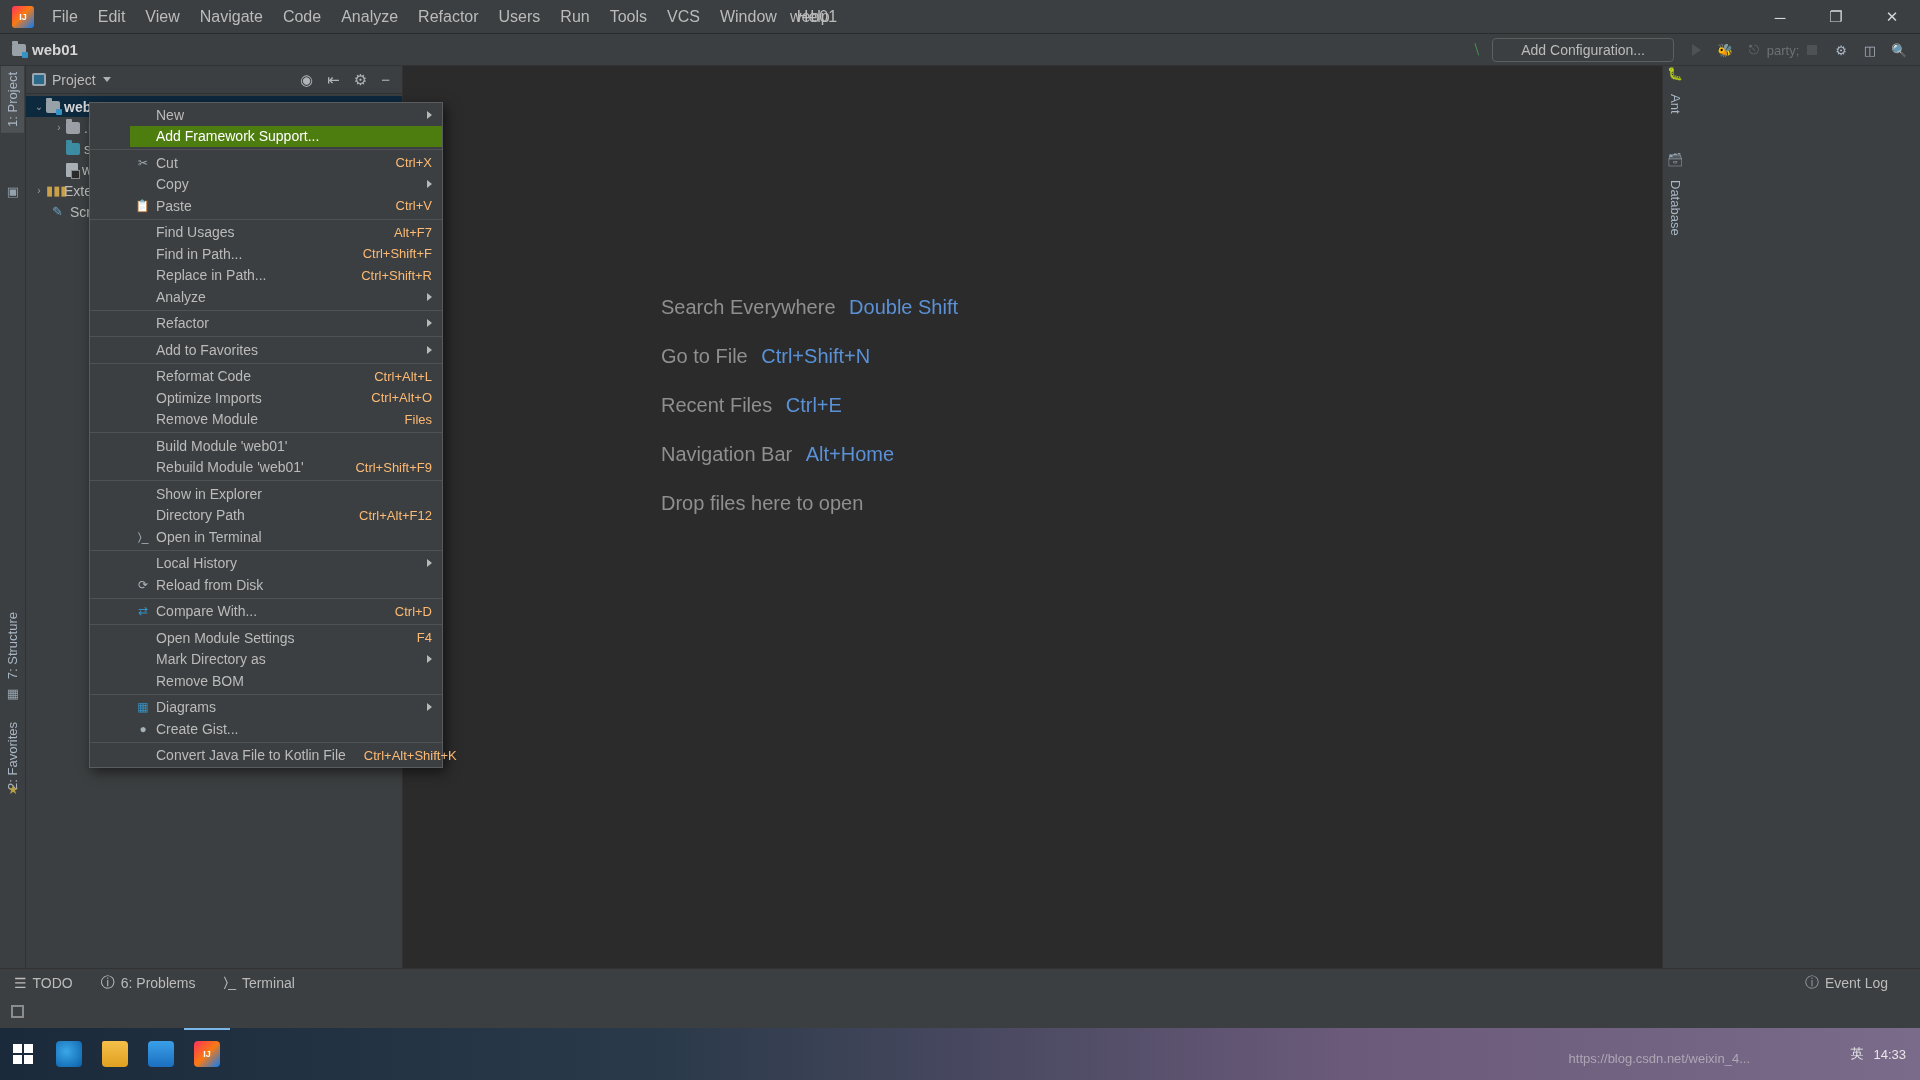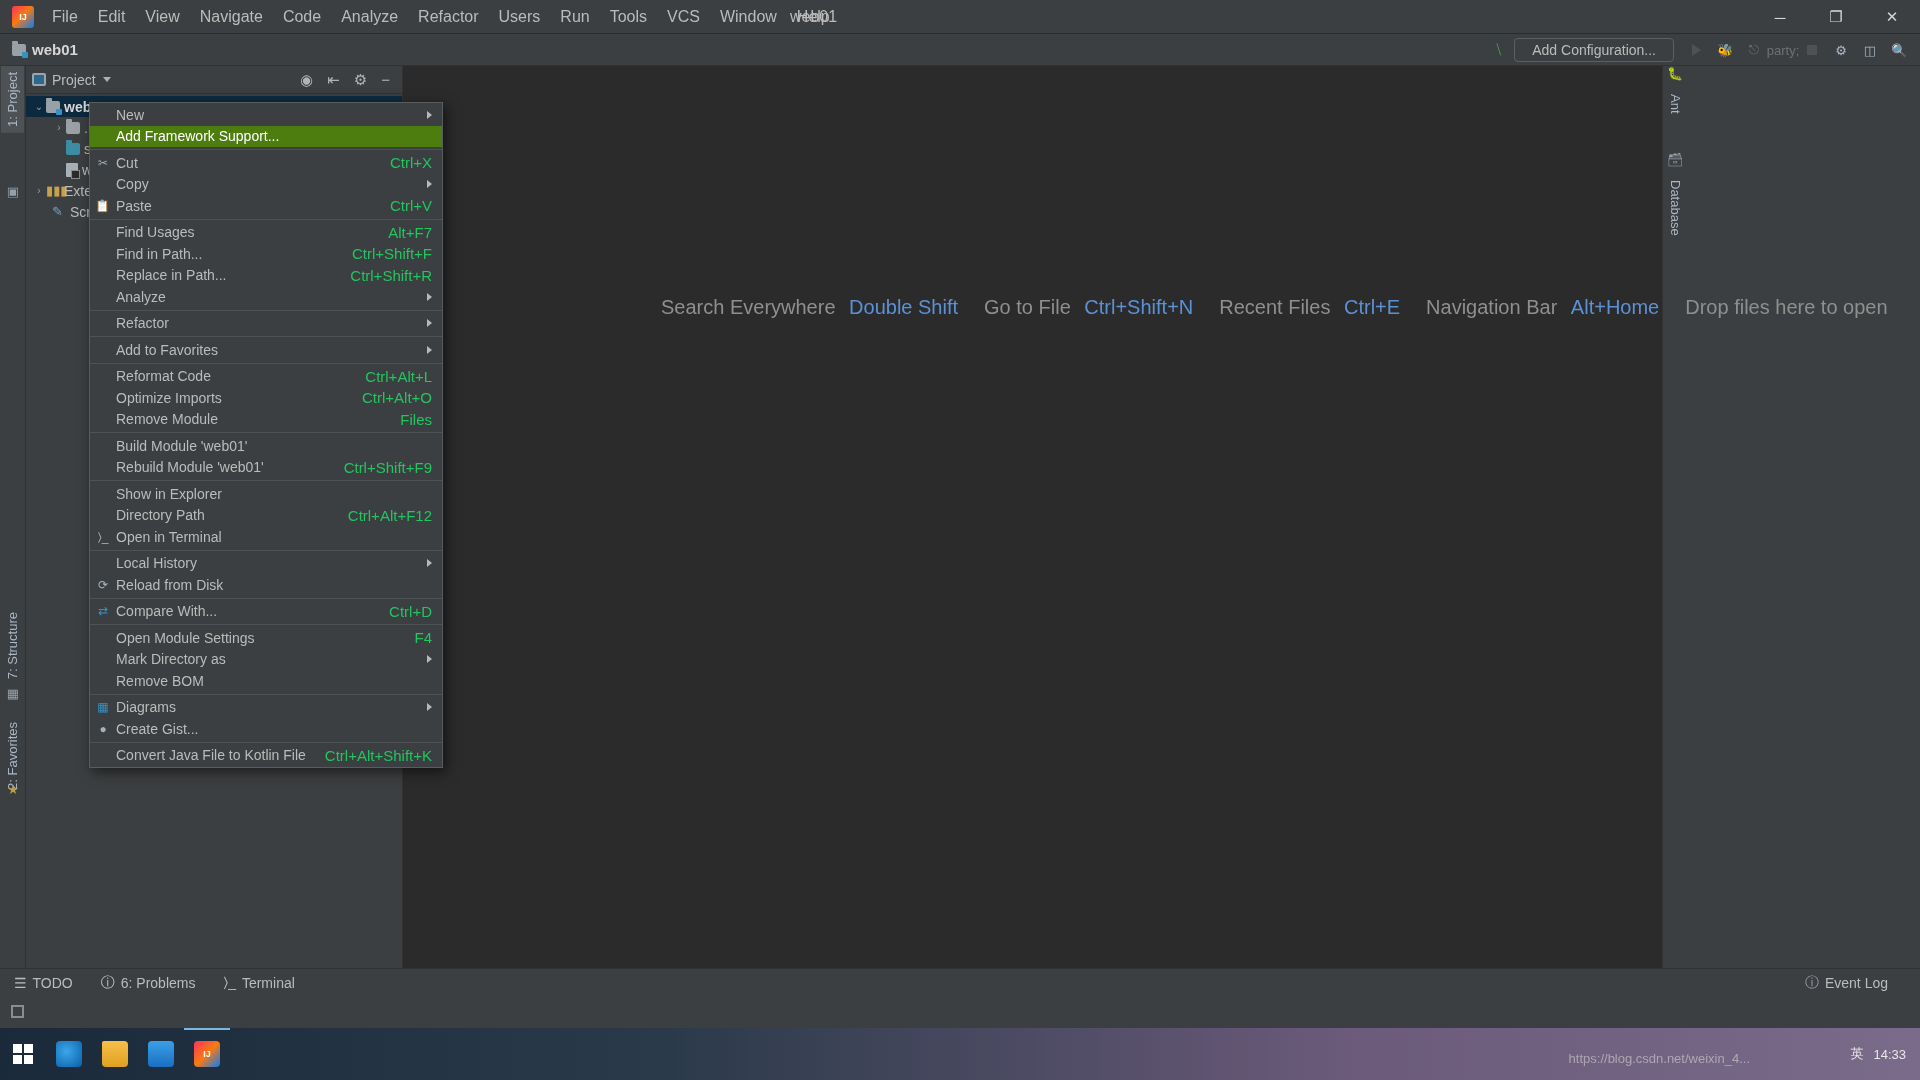--- a/index.html
+++ b/index.html
@@ -66,21 +66,21 @@
   .tb-right {
     position: absolute; right: 8px; top: 0; height: 32px;
     display: flex; align-items: center; gap: 3px;
   }
   .tb-btn {
     width: 26px; height: 24px; display: flex; align-items: center;
     justify-content: center; color: #6e7174; font-size: 13px; border-radius: 3px;
   }
   .tb-btn.active { color: #a9b7c6; }
   .addcfg {
-    height: 24px; padding: 0 17px; display: flex; align-items: center;
+    height: 24px; padding: 0 28px; display: flex; align-items: center;
     border: 1px solid #5e6060; border-radius: 4px;
     font-size: 14px; color: #bbbbbb; background: #3c3f41; margin: 0 6px;
   }
   .hammer { color: #499c54; font-size: 16px; margin-right: 4px; }
   .tri-run { width:0;height:0;border-left:9px solid #4f5254;border-top:6px solid transparent;border-bottom:6px solid transparent; }
   .stop-sq { width: 10px; height: 10px; background: #4f5254; }
 
   
   .left-strip {
     position: absolute; left: 0; top: 66px; width: 26px; height: 930px;
@@ -162,21 +162,21 @@
   .ic-lib { color: #c9a14a; font-size: 13px; width: 14px; }
   .ic-scratch { color: #6aa3c8; font-size: 13px; width: 14px; }
 
   
   .editor {
     position: absolute; left: 403px; top: 66px; right: 26px; height: 930px;
     background: #2b2b2b;
   }
   .welcome {
     position: absolute; left: 258px; top: 230px;
-    display: flex; flex-direction: row; gap: 26px;
+    display: flex; flex-direction: column; gap: 26px;
   }
   .wrow { font-size: 20px; color: #8f8f8f; white-space: nowrap; }
   .wkey { color: #5b91d6; margin-left: 8px; }
 
   
   .statusbar {
     position: absolute; left: 0; bottom: 84px; width: 1920px; height: 28px;
     background: #3c3f41; border-top: 1px solid #323232;
     display: flex; align-items: center;
   }
@@ -229,30 +229,30 @@
   
   .ctxmenu {
     position: absolute; left: 89px; top: 102px; width: 354px;
     background: #3c3f41; border: 1px solid #5a5c5e;
     box-shadow: 3px 4px 12px rgba(0,0,0,0.55); z-index: 50;
     padding: 1px 0;
   }
   .mi {
     height: 21.5px; display: flex; align-items: center;
     padding: 0 10px 0 0; font-size: 14px; color: #bbbbbb;
-    white-space: nowrap; position: relative;
+    white-space: nowrap; position: relative; margin-left: 40px;
   }
   .mi.hl { background: #4d7c0f; color: #ffffff; }
   .mi-ic {
     width: 26px; min-width: 26px; text-align: center;
     font-size: 12px; color: #a6b0b8;
   }
   .mi-ic.blue { color: #3592c4; }
   .mi-label { flex: 1; }
-  .mi-shortcut { color: #22c55e; font-size: 15px; margin-left: 18px; }
+  .mi-shortcut { color: #fdba74; font-size: 13px; margin-left: 18px; }
   .mi-arrow {
     width: 0; height: 0; margin-left: 14px;
     border-left: 5px solid #b8b8b8;
     border-top: 4px solid transparent; border-bottom: 4px solid transparent;
   }
   .msep { height: 1px; background: #4f5254; margin: 2px 0; }
   .scissors { font-size: 12px; }
 </style>
 </head>
 <body>

